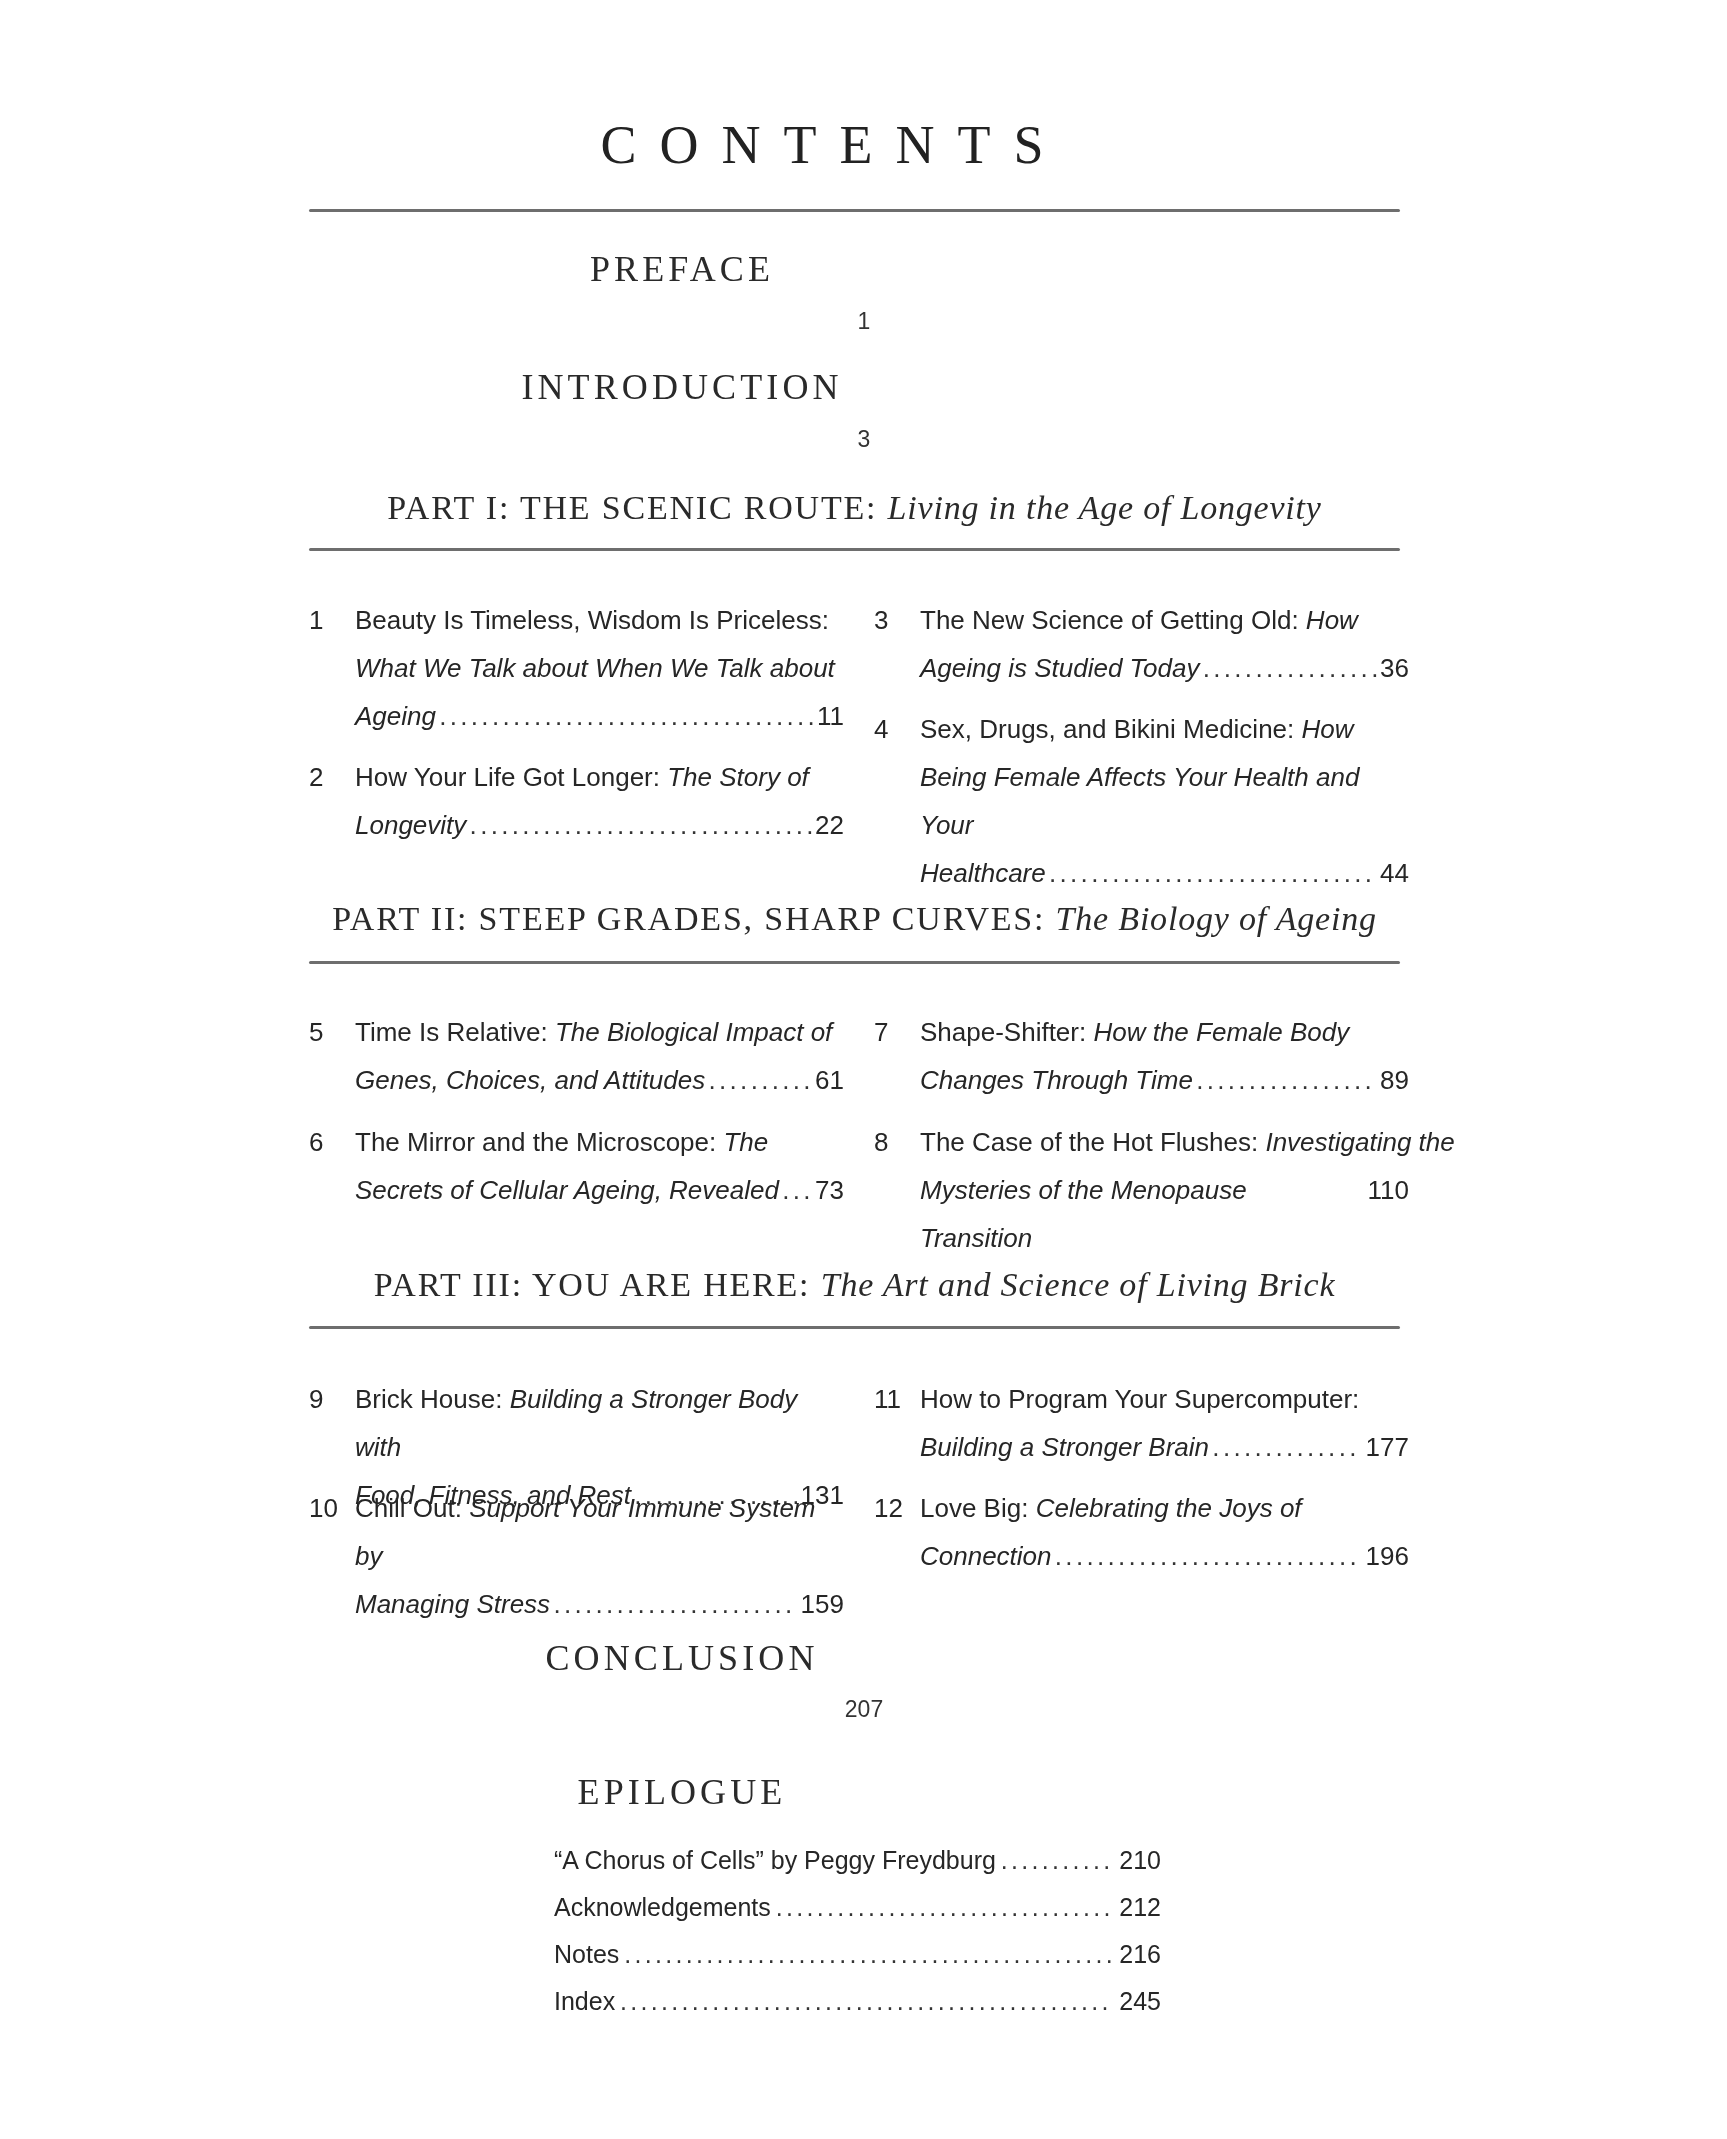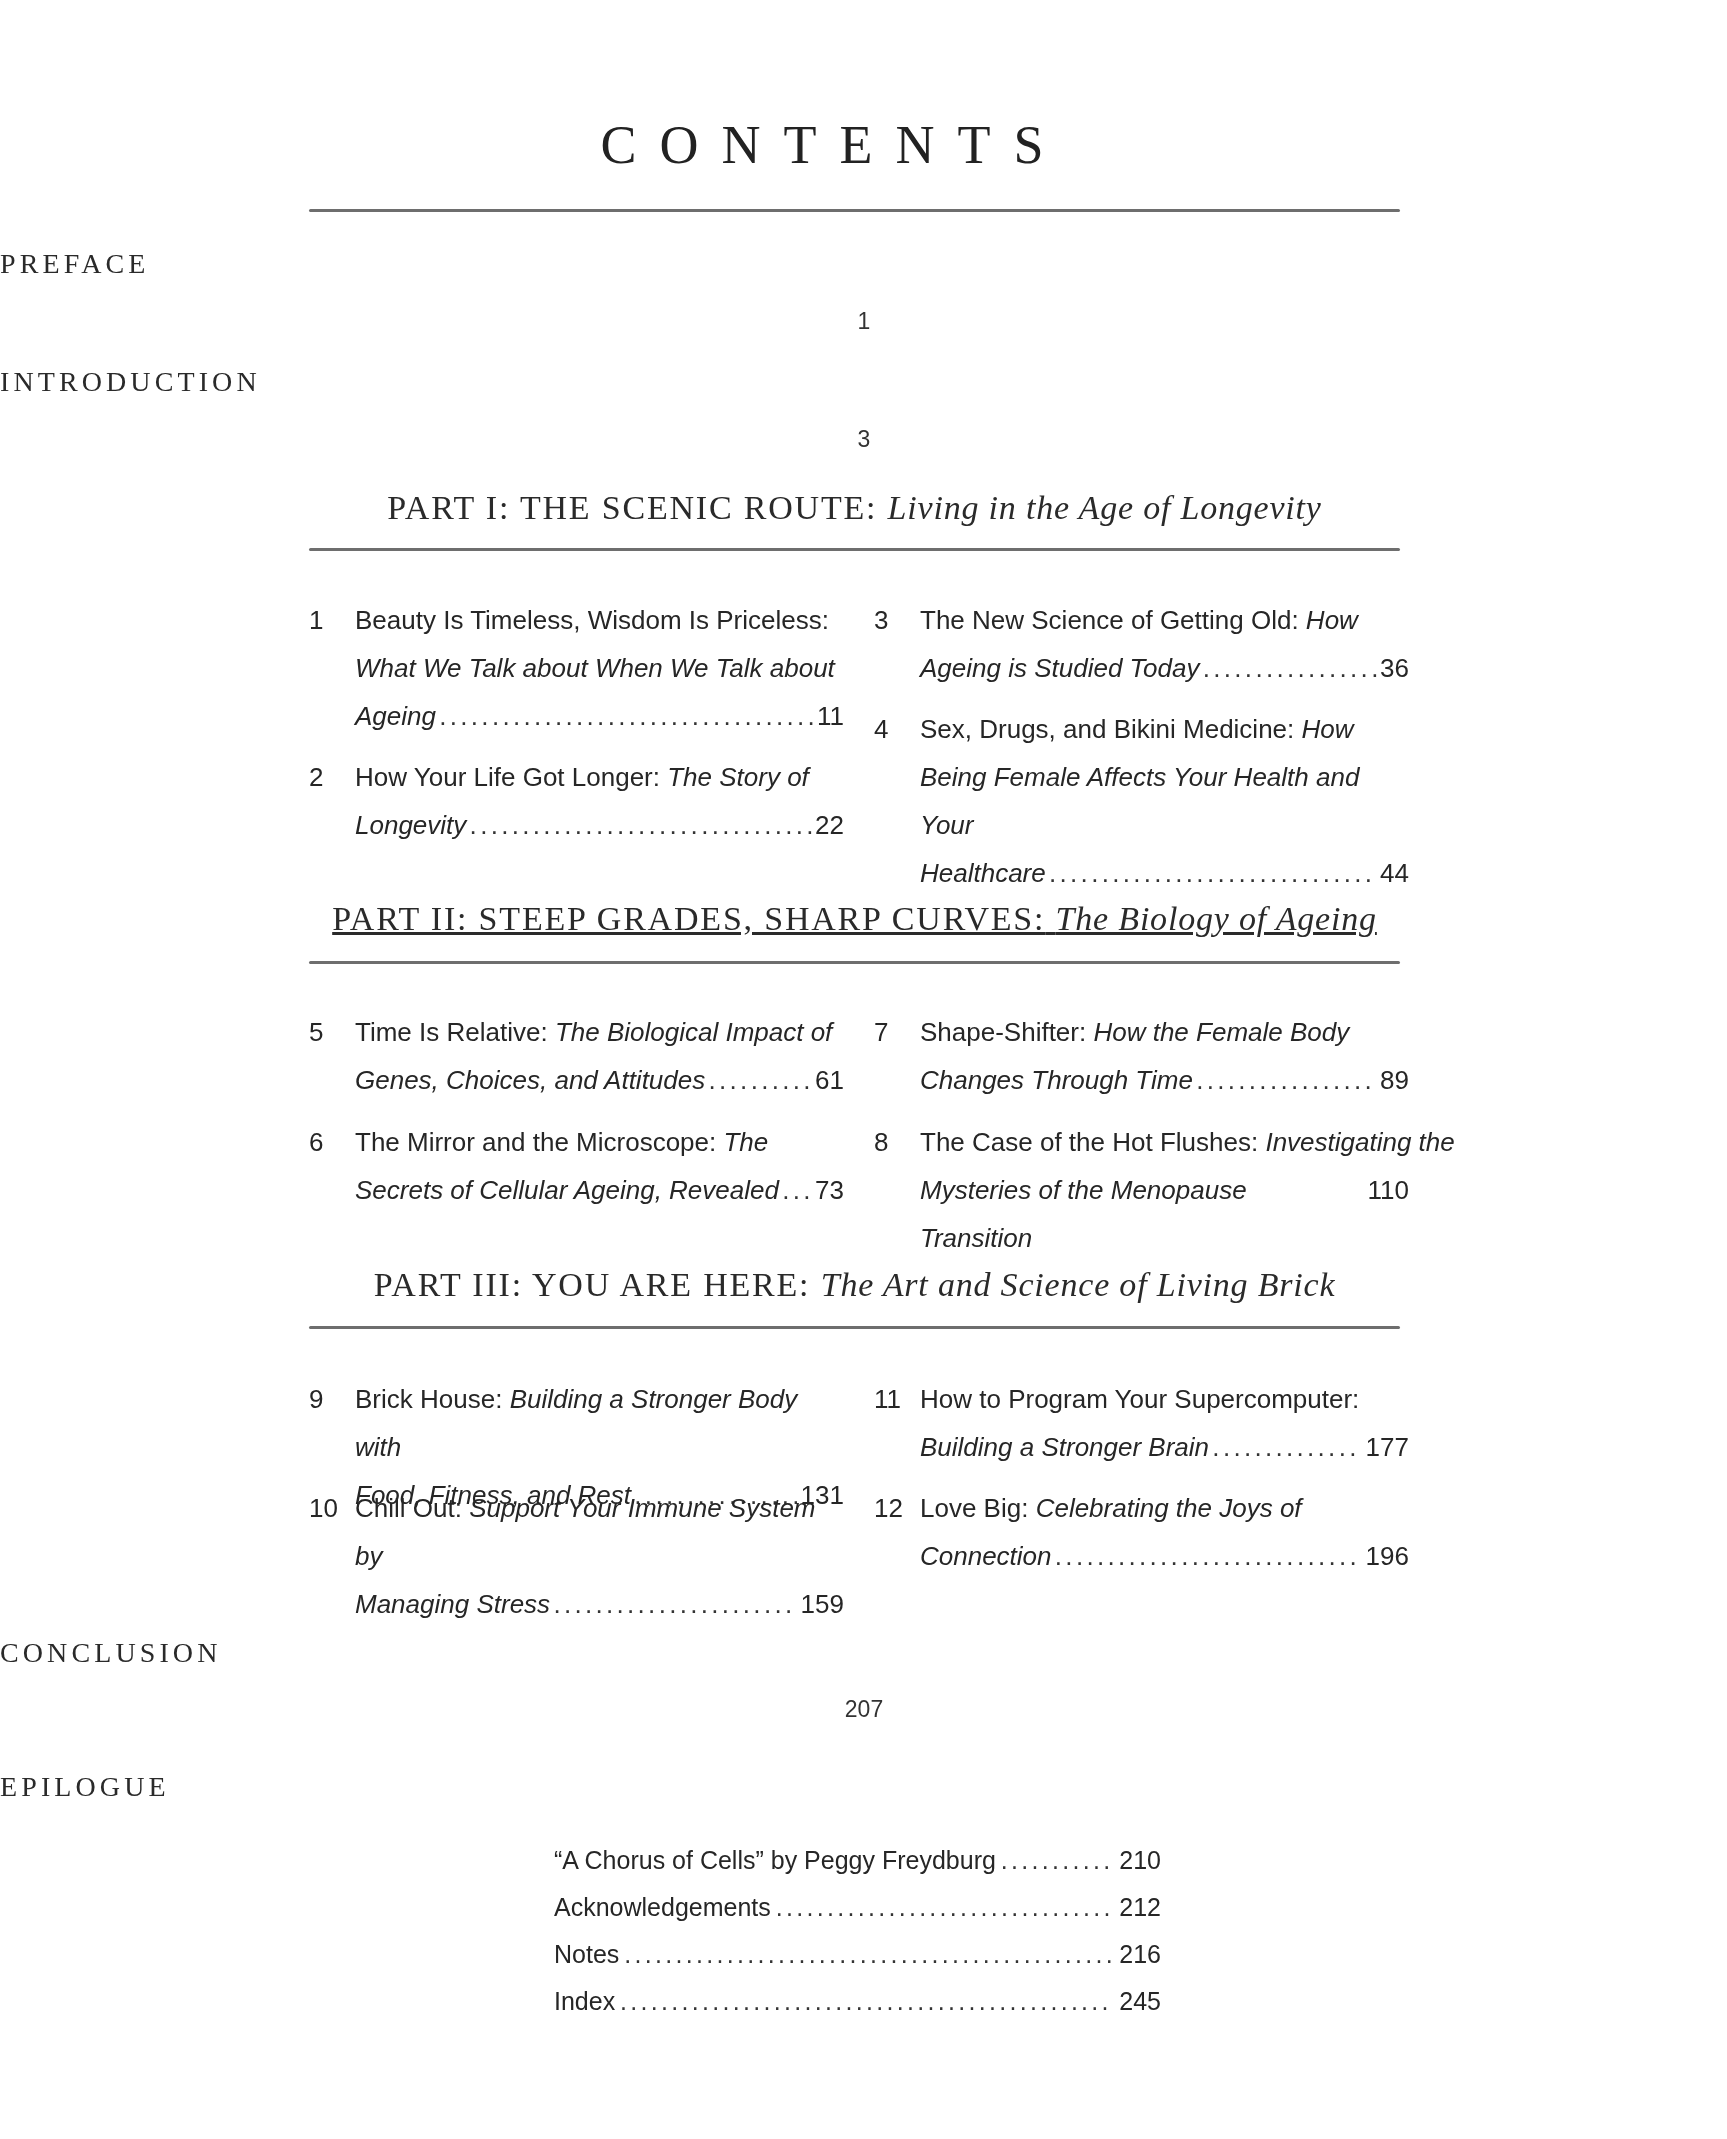--- a/index.html
+++ b/index.html
@@ -9,22 +9,22 @@
     .serif { font-family: "Liberation Serif", "DejaVu Serif", serif; }
     .sans  { font-family: "Liberation Sans", "DejaVu Sans", sans-serif; }
 
     .title {
       position: absolute; top: 114px; left: 0; width: 1667px; text-align: center;
       font-size: 54px; letter-spacing: 23px; color: #222; font-weight: normal;
     }
     .rule { position: absolute; left: 309px; width: 1091px; height: 3.3px; background: #6e6e6e; border-radius: 1.6px; }
 
     .front-head {
-      position: absolute; left: 0; width: 1364px; 
-      font-size: 28px; letter-spacing: 4.1px; color: #2a2a2a;
+      position: absolute; left: 0; width: 1364px; text-align: center;
+      font-size: 36px; letter-spacing: 4.1px; color: #2a2a2a;
     }
     .front-page {
       position: absolute; left: 0; width: 1728px; text-align: center;
       font-size: 23px; color: #333;
     }
 
     .part-head {
       position: absolute; left: 301px; width: 1107px; text-align: center;
       font-size: 34px; letter-spacing: 1.8px; color: #2a2a2a; white-space: nowrap;
     }
@@ -104,21 +104,21 @@
       <div><span>Sex, Drugs, and Bikini Medicine:</span> <span class="it">How</span></div>
       <div><span class="it">Being Female Affects Your Health and Your</span></div>
       <div class="lastline">
         <span class="it">Healthcare</span>
         <span class="lead">....................................................................................................</span>
         <span class="pg">44</span>
       </div>
     </div>
   </div>
 
-  <div class="part-head serif" style="top:900px;text-decoration:underline;">
+  <div class="part-head serif" style="top:900px;">
     <span>PART II: STEEP GRADES, SHARP CURVES:</span>
     <span class="sub">The Biology of Ageing</span>
   </div>
   <div class="rule" style="top:961px;"></div>
 
   <div class="chap sans" style="left:309px; top:1008px;">
     <span class="num">5</span>
     <div class="body">
       <div><span>Time Is Relative:</span> <span class="it">The Biological Impact of</span></div>
       <div class="lastline">

